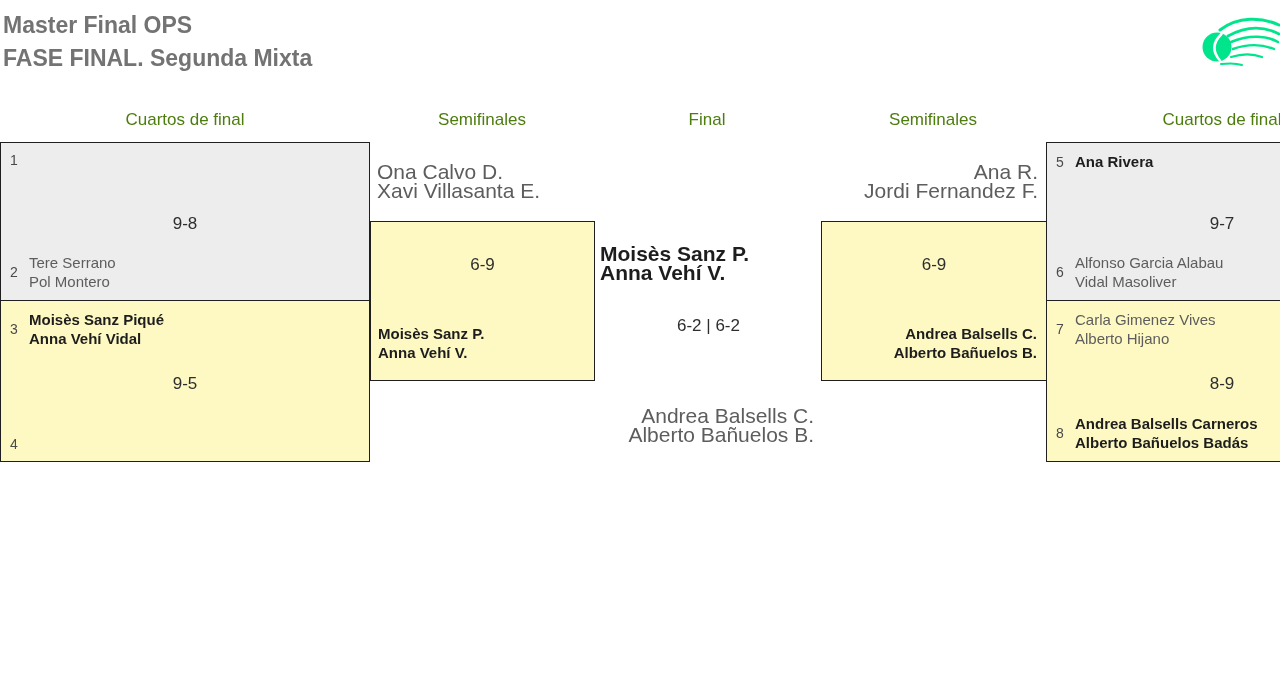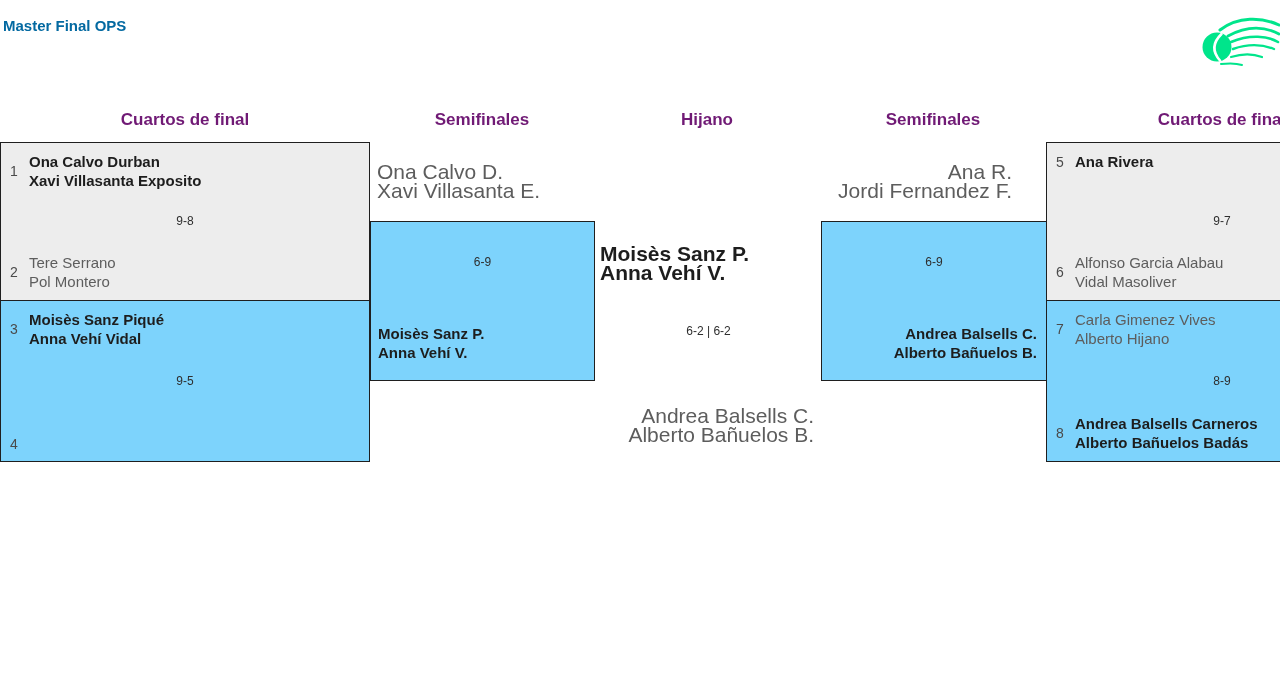--- a/index.html
+++ b/index.html
@@ -1,75 +1,72 @@
 <!DOCTYPE html>
 <html><head>
 <meta charset="utf-8">
 <style>
   html,body{margin:0;padding:0;background:#ffffff;}
   body{font-family:"Liberation Sans","DejaVu Sans",sans-serif;}
   #stage{position:relative;width:1280px;height:697px;background:#ffffff;overflow:hidden;}
 
-  .title{position:absolute;left:3px;top:9px;font-size:15px;line-height:33px;font-weight:700;color:#0369a1;}
+  .title{position:absolute;left:3px;top:9px;font-size:23px;line-height:33px;font-weight:700;color:#737373;}
 
-  .round-header{position:absolute;top:110px;width:300px;text-align:center;font-size:17px;font-weight:700;color:#701a75;white-space:nowrap;}
+  .round-header{position:absolute;top:110px;width:300px;text-align:center;font-size:17px;font-weight:400;color:#4d7c0f;white-space:nowrap;}
 
-  .box{position:absolute;border:1px solid #1f1f1f;box-sizing:border-box;background:#7dd3fc;}
+  .box{position:absolute;border:1px solid #1f1f1f;box-sizing:border-box;background:#fef9c3;}
   .box.gray{background:#ededed;}
 
   .team-row{position:absolute;left:0;right:0;display:flex;align-items:center;}
   .team-row.top{top:9px;}
   .team-row.bottom{bottom:9px;}
   .seed{flex:none;width:19px;padding-left:9px;font-size:14px;color:#4a4a4a;}
   .names{font-size:15px;line-height:19px;white-space:nowrap;}
   .winner{font-weight:700;color:#1d1d1d;}
   .loser{font-weight:400;color:#5d5d5d;}
 
-  .score{position:absolute;left:0;right:0;text-align:center;font-size:12px;color:#2e2e2e;white-space:nowrap;}
+  .score{position:absolute;left:0;right:0;text-align:center;font-size:17px;color:#2e2e2e;white-space:nowrap;}
 
   .float-team{position:absolute;font-size:21px;line-height:19px;white-space:nowrap;}
   .align-right{text-align:right;}
 
   .sf-bottom-team{position:absolute;bottom:18px;font-size:15px;line-height:19px;white-space:nowrap;}
 </style>
 </head>
 <body>
 
 <div id="stage">
 
   <div class="title">
     <div>Master Final OPS</div>
+    <div>FASE FINAL. Segunda Mixta</div>
   </div>
 
   <svg style="position:absolute;left:1190px;top:10px;" width="90" height="64" viewBox="0 0 90 64">
     <g fill="none" stroke="#00E58B" stroke-linecap="round">
       <path d="M 30,20 C 48,6 72,7 89,15" stroke-width="3"></path>
       <path d="M 38,26 C 58,15 76,17 89,24" stroke-width="2.8"></path>
       <path d="M 41,32 C 60,24 78,26 88,32" stroke-width="2.6"></path>
       <path d="M 43,39 C 60,33 74,35 84,39" stroke-width="2.4"></path>
       <path d="M 41,47 C 54,43 64,44 72,47" stroke-width="2.2"></path>
       <path d="M 31,54 C 40,53 46,53 52,55" stroke-width="2"></path>
     </g>
     <circle cx="27" cy="37" r="14.5" fill="#00E58B"></circle>
     <path d="M 31.5,24 Q 18,37 30,50.5" fill="none" stroke="#ffffff" stroke-width="2.6" stroke-linecap="round"></path>
   </svg>
 
   <div class="round-header" style="left:35px;">Cuartos de final</div>
   <div class="round-header" style="left:332px;">Semifinales</div>
-  <div class="round-header" style="left:557px;">Hijano</div>
+  <div class="round-header" style="left:557px;">Final</div>
   <div class="round-header" style="left:783px;">Semifinales</div>
   <div class="round-header" style="left:1072px;">Cuartos de final</div>
 
   <div class="box gray" style="left:0;top:142px;width:370px;height:159px;">
     <div class="team-row top">
       <div class="seed">1</div>
-      <div class="names winner">
-        <div>Ona Calvo Durban</div>
-        <div>Xavi Villasanta Exposito</div>
-      </div>
     </div>
     <div class="score" style="top:71px;">9-8</div>
     <div class="team-row bottom">
       <div class="seed">2</div>
       <div class="names loser">
         <div>Tere Serrano</div>
         <div>Pol Montero</div>
       </div>
     </div>
   </div>
@@ -98,27 +95,27 @@
     <div class="sf-bottom-team winner" style="left:7px;">
       <div>Moisès Sanz P.</div>
       <div>Anna Vehí V.</div>
     </div>
   </div>
 
   <div class="float-team winner" style="left:600px;top:244px;">
     <div>Moisès Sanz P.</div>
     <div>Anna Vehí V.</div>
   </div>
-  <div class="score" style="left:595px;right:auto;width:227px;top:324px;">6-2 | 6-2</div>
+  <div class="score" style="left:595px;right:auto;width:227px;top:316px;">6-2 | 6-2</div>
   <div class="float-team loser align-right" style="left:594px;width:220px;top:406px;">
     <div>Andrea Balsells C.</div>
     <div>Alberto Bañuelos B.</div>
   </div>
 
-  <div class="float-team loser align-right" style="left:795px;width:217px;top:162px;">
+  <div class="float-team loser align-right" style="left:821px;width:217px;top:162px;">
     <div>Ana R.</div>
     <div>Jordi Fernandez F.</div>
   </div>
 
   <div class="box" style="left:821px;top:221px;width:226px;height:160px;">
     <div class="score" style="top:33px;">6-9</div>
     <div class="sf-bottom-team winner align-right" style="right:9px;">
       <div>Andrea Balsells C.</div>
       <div>Alberto Bañuelos B.</div>
     </div>

